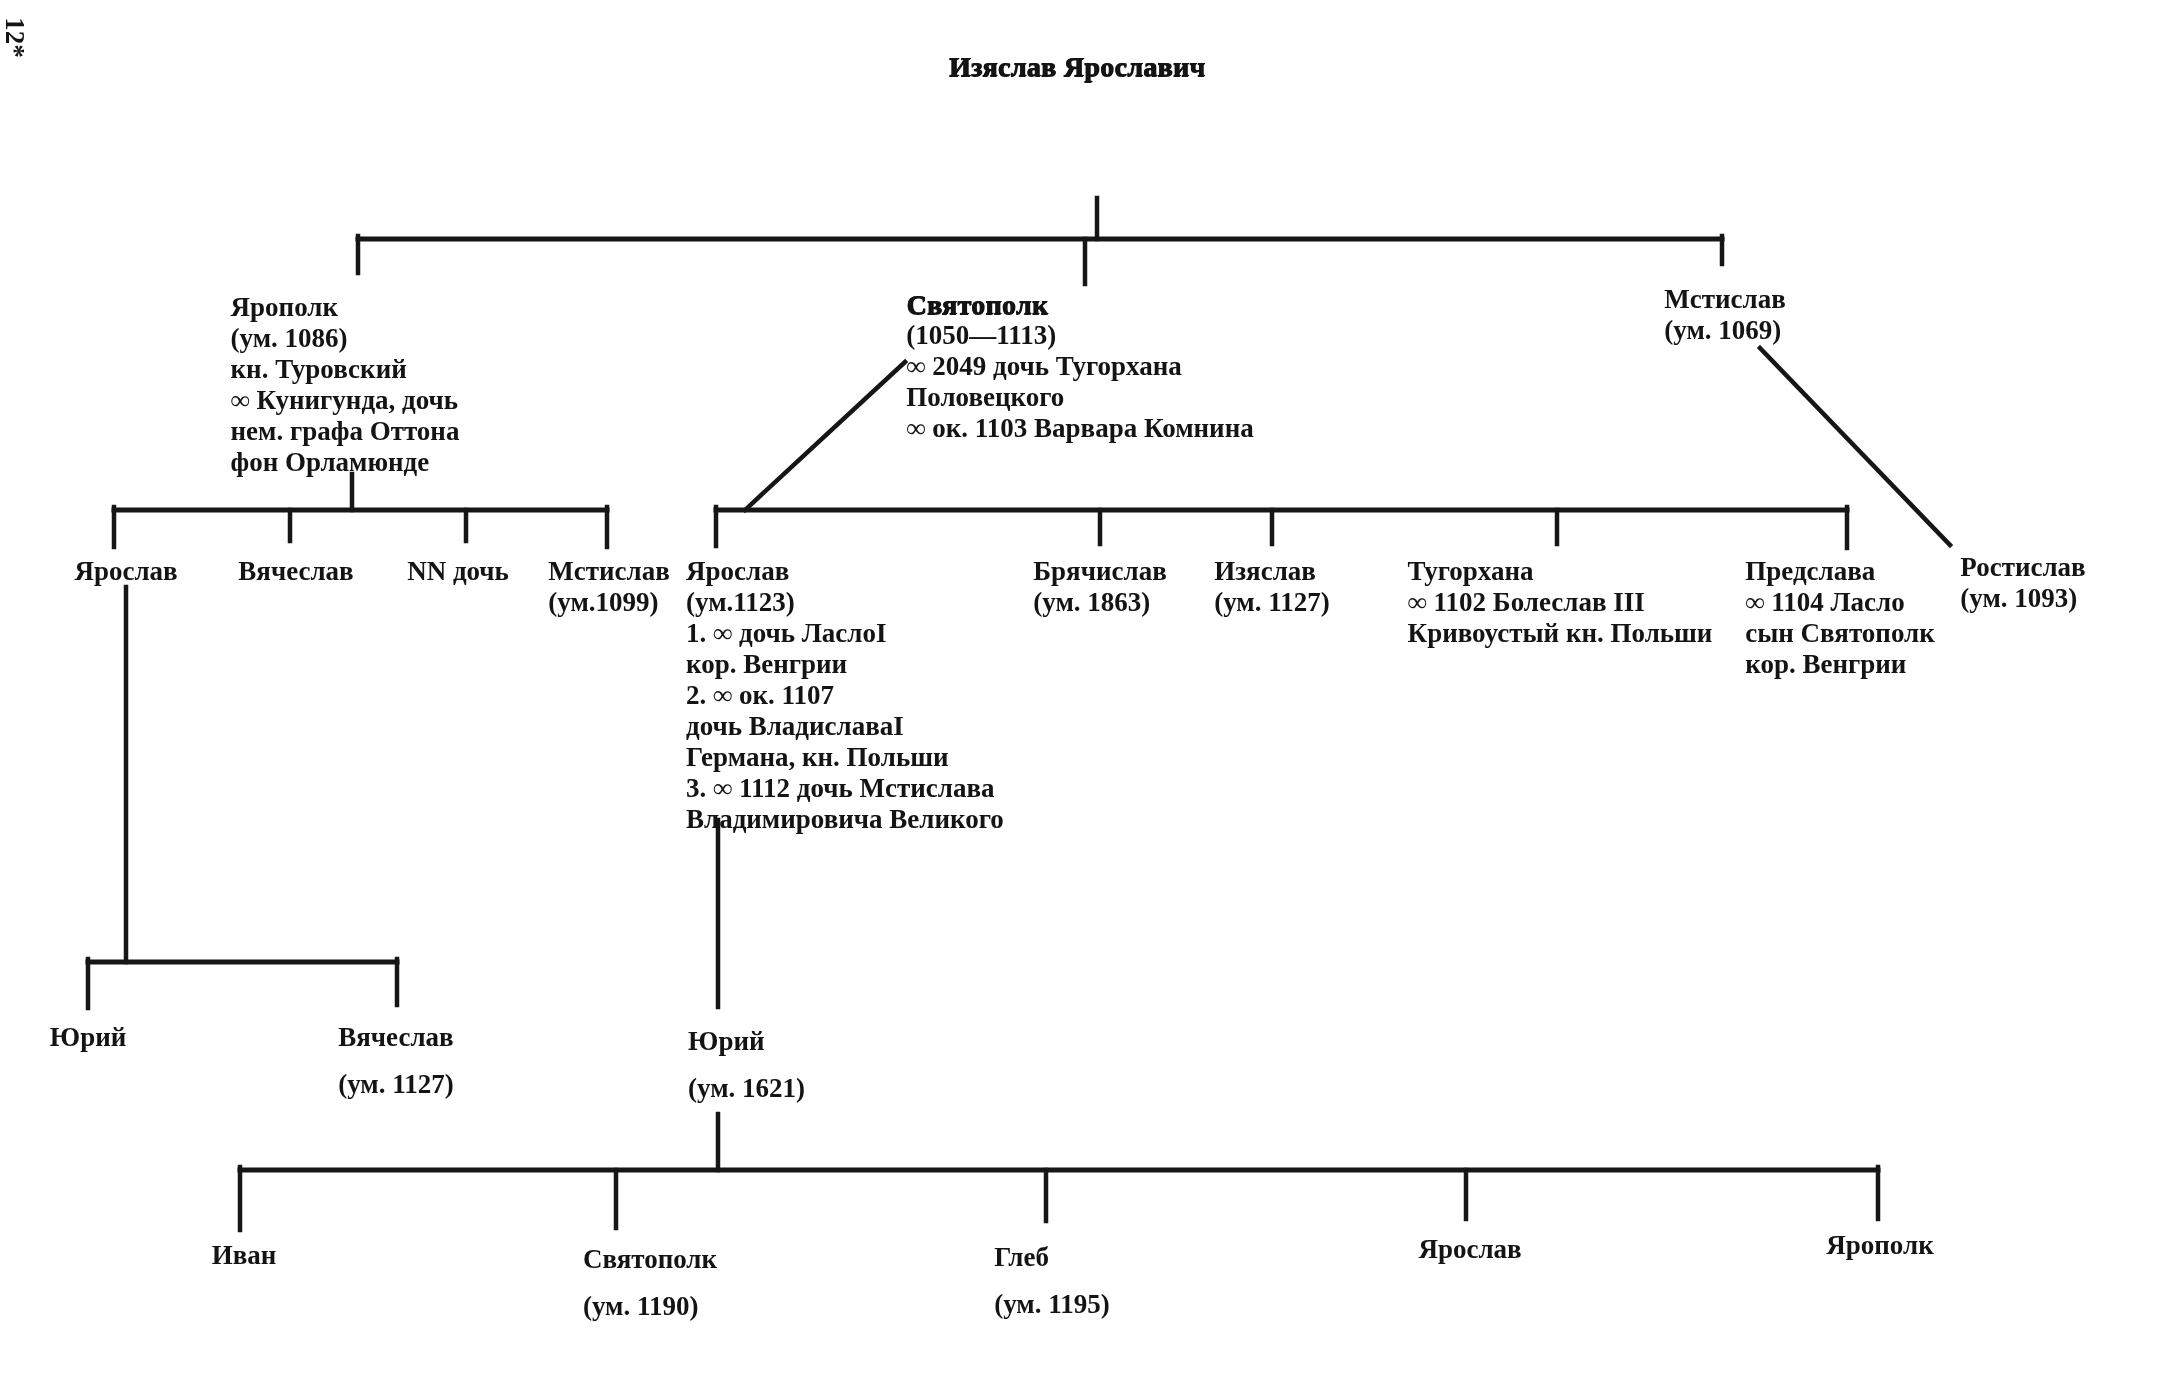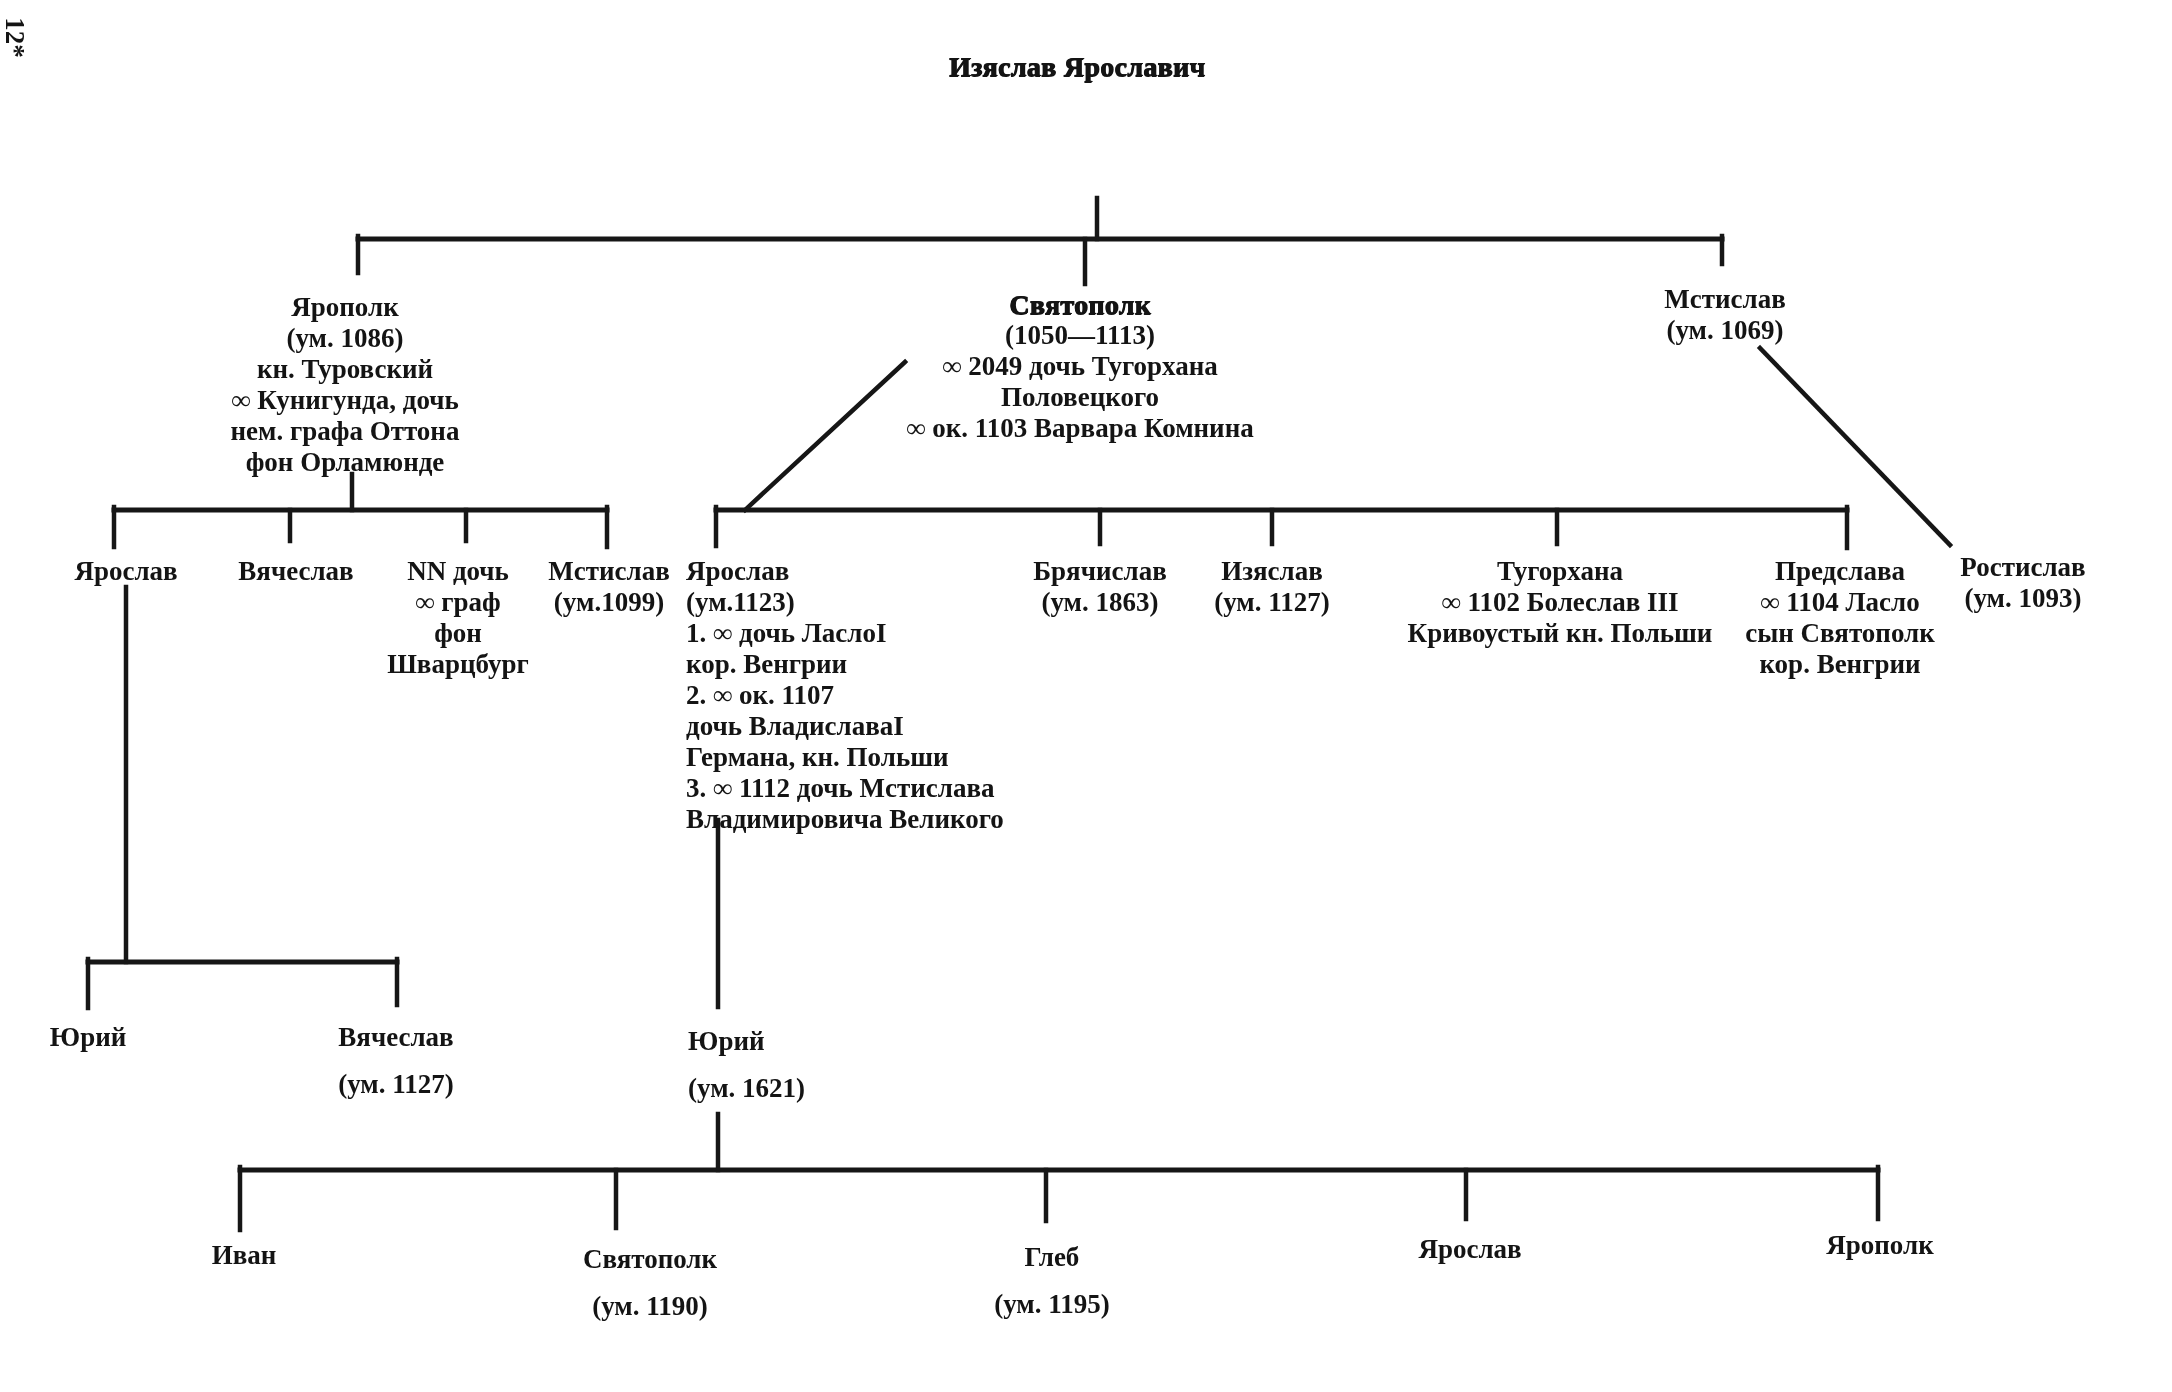--- a/index.html
+++ b/index.html
@@ -5,21 +5,21 @@
   html,body{margin:0;padding:0;background:#e8e8e8;}
   .page{
     position:relative;width:2172px;height:1392px;background:#ffffff;
     font-family:"Liberation Serif","DejaVu Serif",serif;
     color:#141414;overflow:hidden;
   }
   svg.wires{position:absolute;left:0;top:0;width:2172px;height:1392px;}
   svg.wires line{stroke:#161616;stroke-width:4.5;stroke-linecap:square;}
   svg.wires line.bar{stroke-width:5;}
   .node{position:absolute;white-space:nowrap;font-size:27px;font-weight:700;line-height:31px;}
-  .c{text-align:center;transform:translateX(-50%);}
+  .c{transform:translateX(-50%);}
   .l{text-align:left;}
   .root-node{line-height:38px;}
   .sp{line-height:47px;}
   .hdr{font-size:28px;text-shadow:0.9px 0 0 currentColor,0 0.6px 0 currentColor;letter-spacing:0.3px;}
   .margin-note{
     position:absolute;left:-6px;top:22px;font-size:27px;font-weight:700;
     transform:rotate(90deg);transform-origin:center;
   }
 </style>
 </head>
@@ -105,25 +105,20 @@
   <div class="node c" style="left:126px;top:556px">
     <div>Ярослав</div>
   </div>
 
   <div class="node c" style="left:296px;top:556px">
     <div>Вячеслав</div>
   </div>
 
   <div class="node c" style="left:458px;top:556px">
     <div>NN дочь</div>
-    <div>
-        <div>∞ граф</div>
-        <div>фон</div>
-        <div>Шварцбург</div>
-      </div>
   </div>
 
   <div class="node c" style="left:609px;top:556px">
     <div>Мстислав</div>
     <div>
         <div>(ум.1099)</div>
       </div>
   </div>
 
   <div class="node l" style="left:686px;top:556px">

